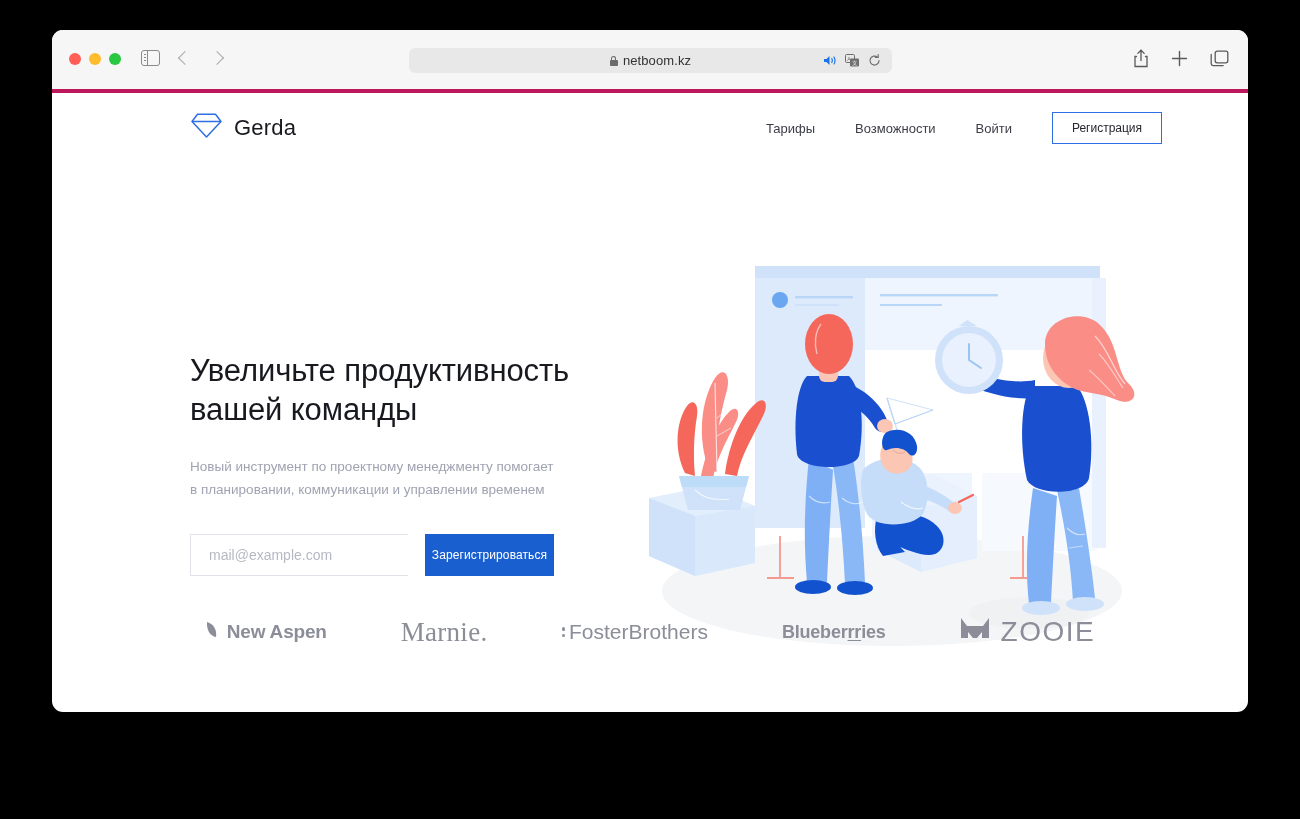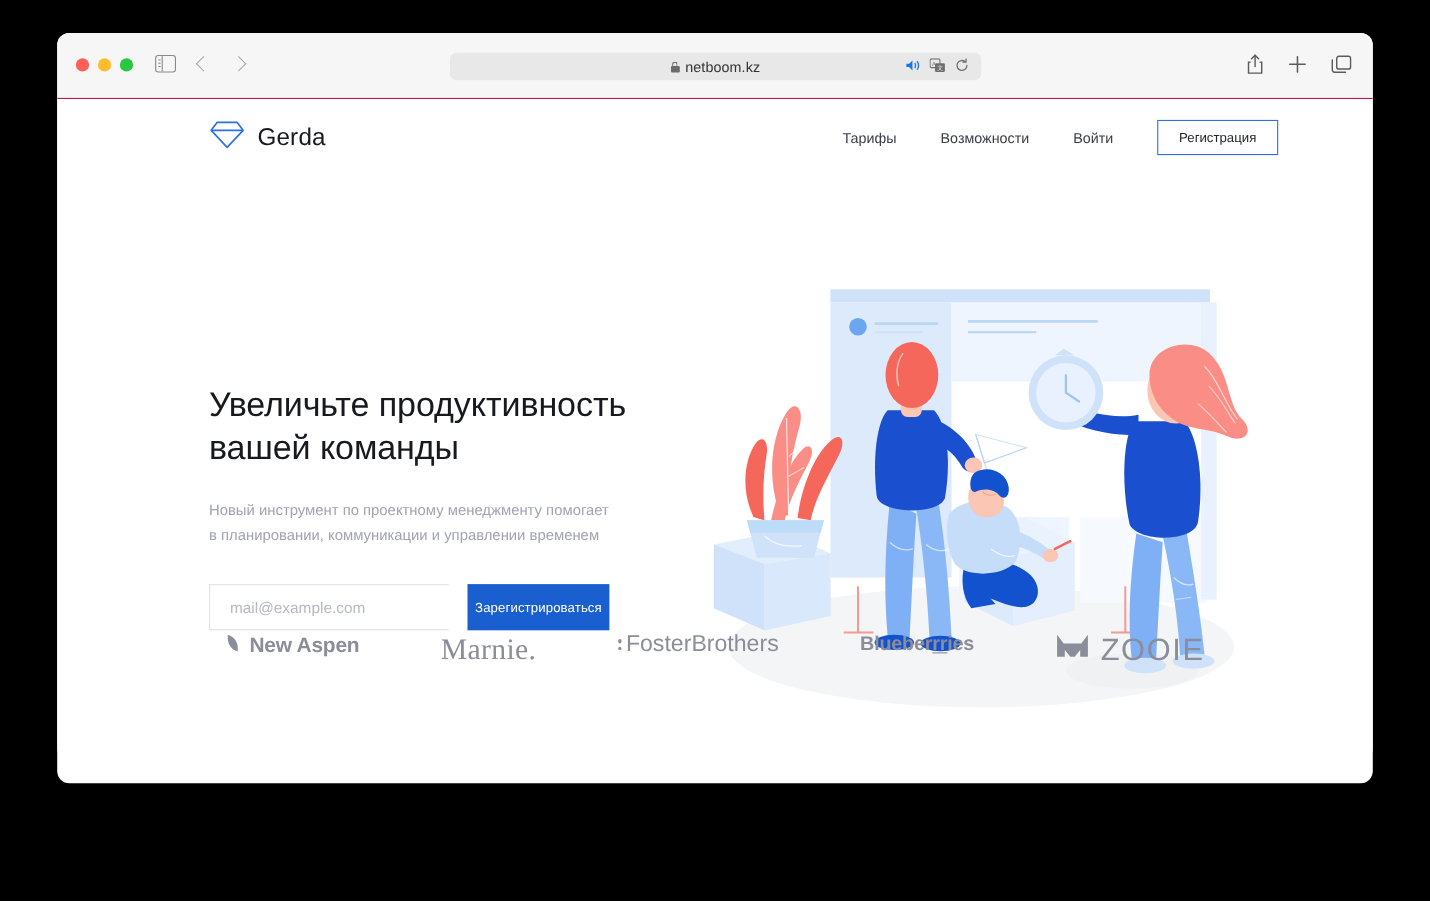--- a/index.html
+++ b/index.html
@@ -22,21 +22,21 @@
     border-radius: 11px;
     overflow: hidden;
     box-shadow: 0 12px 40px rgba(0,0,0,0.45);
   }
 
   
   .chrome-toolbar {
     position: relative;
     height: 59px;
     background: #f6f6f6;
-    border-bottom: 1px solid #be185d;
+    border-bottom: 4px solid #be185d;
     padding-left: 44px;
   }
 
   .traffic-lights {
     position: absolute;
     left: 17px;
     top: 23px;
     display: flex;
     gap: 8px;
   }
@@ -361,21 +361,21 @@
   }
 
   
   .logo-bar {
     position: absolute;
     left: 0;
     right: 0;
     bottom: 0;
     height: 108px;
     display: flex;
-    align-items: flex-start;
+    align-items: center;
     justify-content: center;
     gap: 74px;
     padding: 0 110px;
     box-sizing: border-box;
   }
   .logo-item {
     display: flex;
     align-items: center;
     justify-content: center;
     color: #8b8d98;

